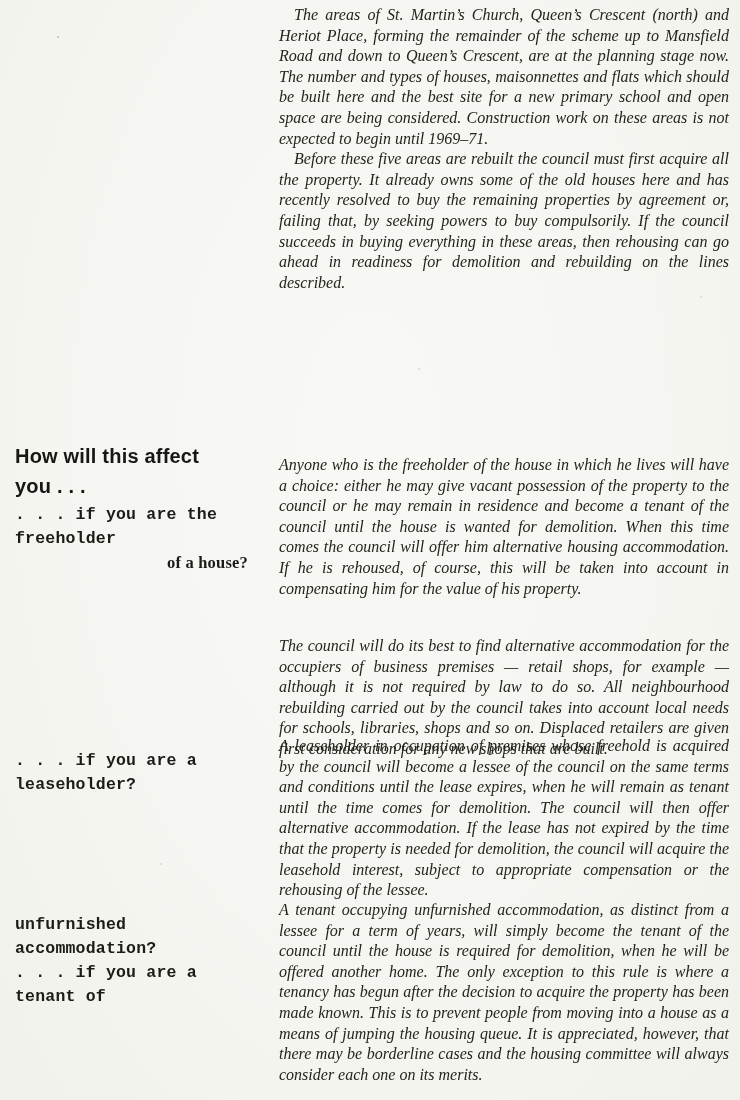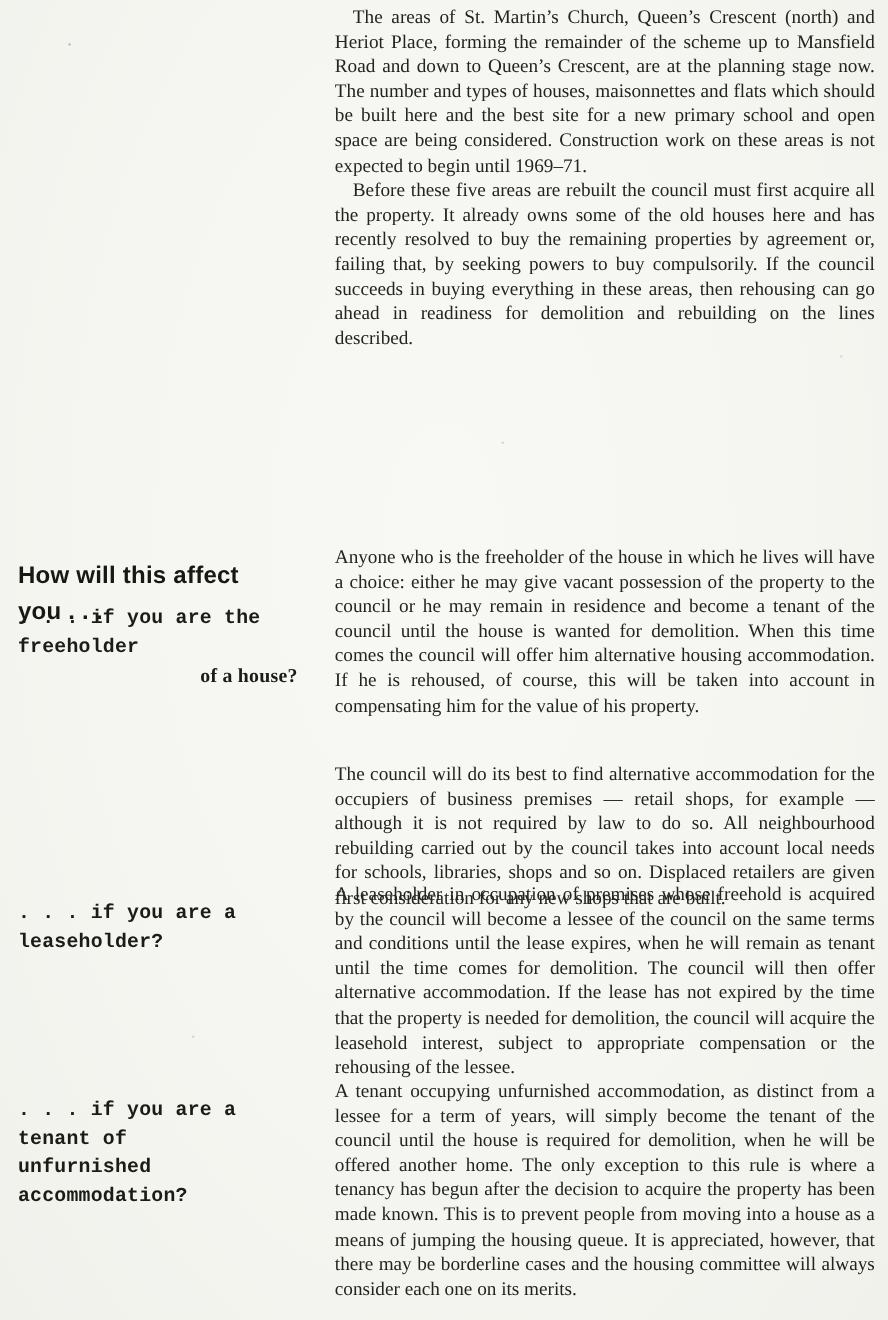--- a/index.html
+++ b/index.html
@@ -29,20 +29,21 @@
   .speck.s1 { left: 57px;  top: 36px;  width: 2px; height: 2px; }
   .speck.s2 { left: 418px; top: 368px; width: 2px; height: 2px; opacity:.6; }
   .speck.s3 { left: 700px; top: 296px; width: 2px; height: 2px; opacity:.5; }
   .speck.s4 { left: 160px; top: 863px; width: 2px; height: 2px; opacity:.5; }
 
   
   .body-col {
     position: absolute;
     left: 279px;
     width: 450px;
+    font-style: italic;
   }
   .intro { top: 5px; }
   .bodytext {
     margin: 0;
     font-size: 16px;
     line-height: 20.6px;
     text-align: justify;
     color: #24241f;
   }
   .intro .bodytext { text-indent: 15px; }
@@ -52,21 +53,20 @@
     position: absolute;
     left: 15px;
     top: 441px;
     width: 233px;
     font-family: "Liberation Sans", sans-serif;
     font-weight: 700;
     font-size: 20px;
     line-height: 30px;
     letter-spacing: 0.2px;
     color: #171714;
-    margin-top: 24px;
   }
   .heading .line2 { text-align: left; }
 
   .qlabel {
     position: absolute;
     left: 15px;
     width: 233px;
     font-family: "Liberation Serif", serif;
     font-weight: 700;
     font-size: 16.5px;
@@ -113,18 +113,18 @@
   <p class="body-col bodytext body-pos-s0">Anyone who is the freeholder of the house in which he lives will have a choice: either he may give vacant possession of the property to the council or he may remain in residence and become a tenant of the council until the house is wanted for demolition. When this time comes the council will offer him alternative housing accommodation. If he is rehoused, of course, this will be taken into account in compensating him for the value of his property.</p>
 
   <p class="body-col bodytext body-pos-s1">The council will do its best to find alternative accommodation for the occupiers of business premises — retail shops, for example — although it is not required by law to do so. All neighbourhood rebuilding carried out by the council takes into account local needs for schools, libraries, shops and so on. Displaced retailers are given first consideration for any new shops that are built.</p>
 
   <div class="qlabel pos-s2">
     <div class="align-left">. . . if you are a leaseholder?</div>
   </div>
   <p class="body-col bodytext body-pos-s2">A leaseholder in occupation of premises whose freehold is acquired by the council will become a lessee of the council on the same terms and conditions until the lease expires, when he will remain as tenant until the time comes for demolition. The council will then offer alternative accommodation. If the lease has not expired by the time that the property is needed for demolition, the council will acquire the leasehold interest, subject to appropriate compensation or the rehousing of the lessee.</p>
 
   <div class="qlabel pos-s3">
+    <div class="align-left">unfurnished accommodation?</div>
     <div class="align-left">. . . if you are a tenant of</div>
-    <div class="align-left">unfurnished accommodation?</div>
   </div>
   <p class="body-col bodytext body-pos-s3">A tenant occupying unfurnished accommodation, as distinct from a lessee for a term of years, will simply become the tenant of the council until the house is required for demolition, when he will be offered another home. The only exception to this rule is where a tenancy has begun after the decision to acquire the property has been made known. This is to prevent people from moving into a house as a means of jumping the housing queue. It is appreciated, however, that there may be borderline cases and the housing committee will always consider each one on its merits.</p>
 
 </div>
 
 </body></html>

